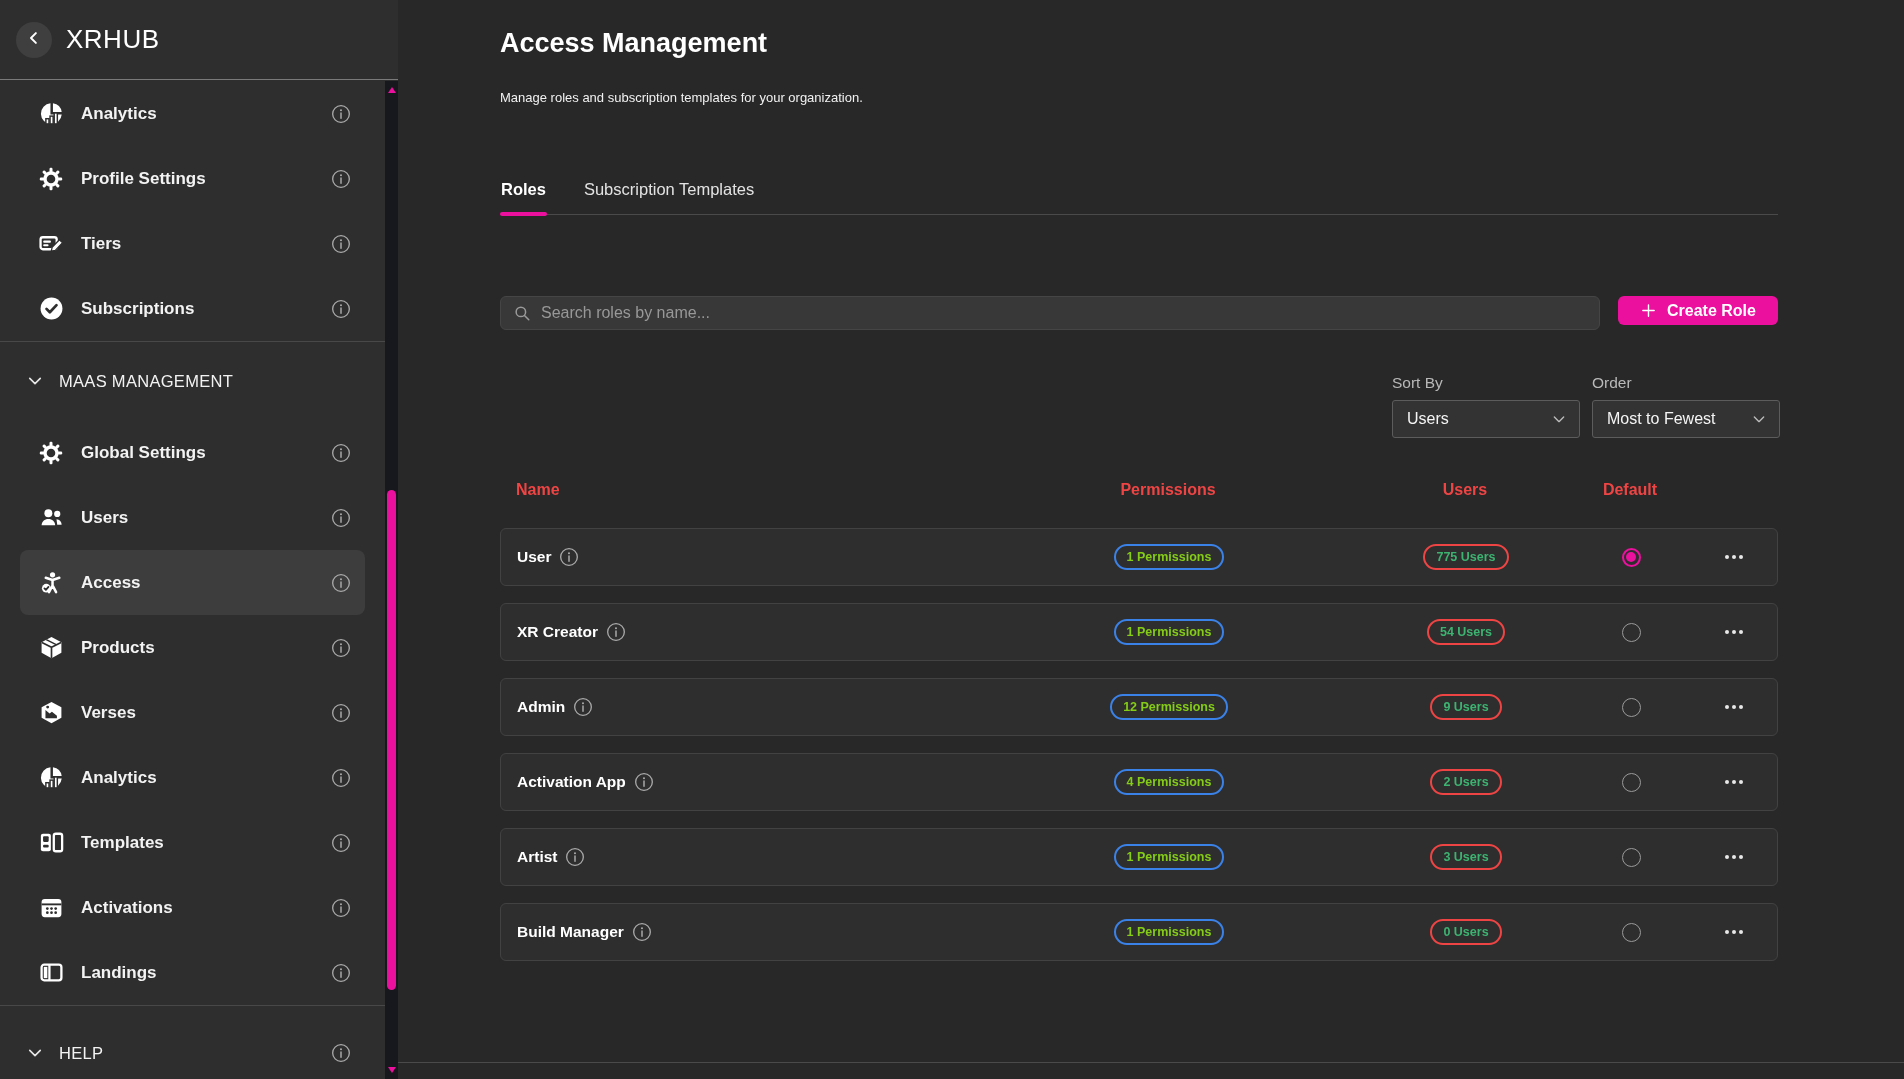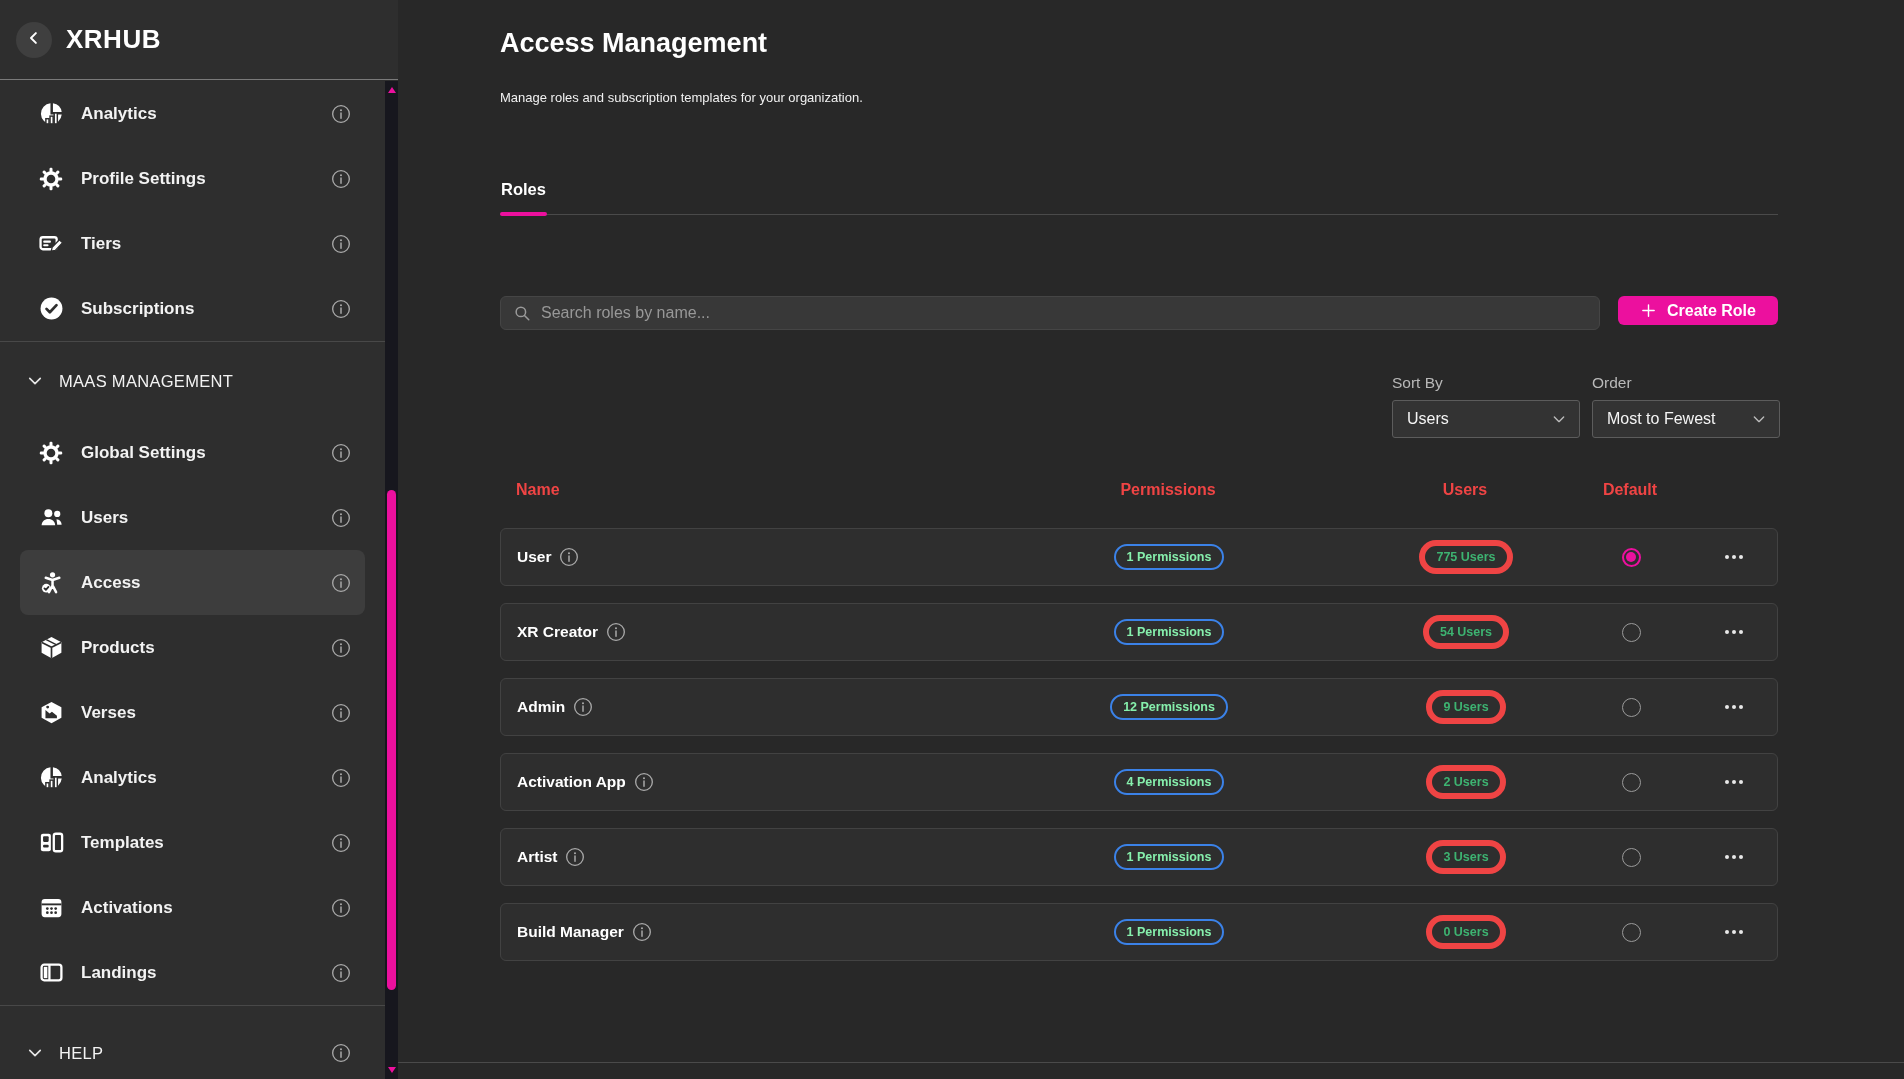--- a/index.html
+++ b/index.html
@@ -4,21 +4,21 @@
 <style>
   * { box-sizing: border-box; margin: 0; padding: 0; }
   html,body { background:#1b1b1b; }
   body { font-family:"Liberation Sans", sans-serif; }
   .app { position:relative; width:1904px; height:1079px; background:#282828; overflow:hidden; }
 
   
   .sidebar { position:absolute; left:0; top:0; width:398px; height:1079px; background:#2e2e2e; }
   .sidebar-header { height:80px; display:flex; align-items:center; padding:0 16px; border-bottom:1px solid #7a7a7a; }
   .back-btn { width:36px; height:36px; border-radius:50%; background:#3f3f3f; display:flex; align-items:center; justify-content:center; cursor:pointer; flex:0 0 auto; }
-  .brand { margin-left:14px; font-size:26px; font-weight:bold; color:#ffffff; letter-spacing:.5px; }
+  .brand { margin-left:14px; font-size:26px; font-weight:normal; color:#ffffff; letter-spacing:.5px; }
   .side-scroll { position:absolute; top:81px; left:0; width:385px; bottom:0; overflow:hidden; }
   .nav-item { height:65px; margin:0 20px; padding:0 14px 0 18px; display:flex; align-items:center; border-radius:8px; cursor:pointer; }
   .nav-item.active { background:#3d3d3d; }
   .nav-icon { width:26px; height:26px; display:flex; align-items:center; justify-content:center; flex:0 0 auto; }
   .nav-label { margin-left:17px; font-size:17px; font-weight:bold; color:#f3f3f3; }
   .info-icon { margin-left:auto; width:20px; height:20px; color:#a9a9a9; display:flex; }
   .nav-divider { height:1px; background:#484848; }
   .section-head { height:78px; display:flex; align-items:center; padding:0 34px 0 26px; cursor:pointer; }
   .section-chevron { width:18px; height:18px; color:#e6e6e6; display:flex; }
   .section-label { margin-left:15px; font-size:16.5px; color:#f3f3f3; letter-spacing:.3px; }
@@ -60,22 +60,22 @@
   .table-head { position:absolute; left:102px; top:476px; width:1278px; height:28px; }
   .th { font-size:16px; font-weight:bold; color:#ef4444; }
   .th.name { padding-left:16px; justify-self:start; }
   .th.center { justify-self:center; }
 
   .rows { position:absolute; left:102px; top:528px; width:1278px; }
   .role-row { height:58px; margin-bottom:17px; background:#2e2e2e; border:1px solid #424242; border-radius:6px; }
   .cell-name { display:flex; align-items:center; padding-left:16px; gap:8px; }
   .role-name { font-size:15.5px; font-weight:bold; color:#ffffff; }
   .pill { justify-self:center; border-radius:999px; padding:4px 11px; font-size:12.5px; font-weight:bold; background:transparent; }
-  .pill.perm { border:2px solid #3b82e8; color:#86efac; }
-  .pill.users { border:6px solid #ef4444; color:#3db371; }
+  .pill.perm { border:2px solid #3b82e8; color:#84cc16; }
+  .pill.users { border:2px solid #ef4444; color:#3db371; }
   .radio { justify-self:center; width:19px; height:19px; border-radius:50%; border:1.5px solid #9a9a9a; position:relative; cursor:pointer; }
   .radio.checked { border:2px solid #ec109e; }
   .radio.checked::after { content:""; position:absolute; left:2.5px; top:2.5px; width:10px; height:10px; border-radius:50%; background:#ec109e; }
   .row-menu { justify-self:center; display:flex; gap:3px; cursor:pointer; padding:6px; }
   .row-menu i { width:4px; height:4px; border-radius:50%; background:#e8e8e8; }
 
   .bottom-divider { position:absolute; left:0; right:0; top:1062px; height:1px; background:#4a4a4a; }
 </style>
 </head>
 <body>
@@ -386,20 +386,21 @@
       <div class="sb-arrow down"></div>
     </div>
   </aside>
 
   <main class="main">
     <h1 class="page-title">Access Management</h1>
     <p class="page-subtitle">Manage roles and subscription templates for your organization.</p>
 
     <div class="tabs" id="tabs">
         <div class="tab active">Roles</div>
+        <div class="tab">Subscription Templates</div>
       </div>
 
     <div class="search-box">
       <span style="display:flex">
         <svg width="18" height="18" viewBox="0 0 24 24">
             <circle cx="10.5" cy="10.5" r="6.3" stroke="#9a9a9a" stroke-width="2" fill="none"></circle>
             <path d="M15.3 15.3 21 21" stroke="#9a9a9a" stroke-width="2" stroke-linecap="round"></path>
           </svg>
       </span>
       <input type="text" placeholder="Search roles by name..." style="">

